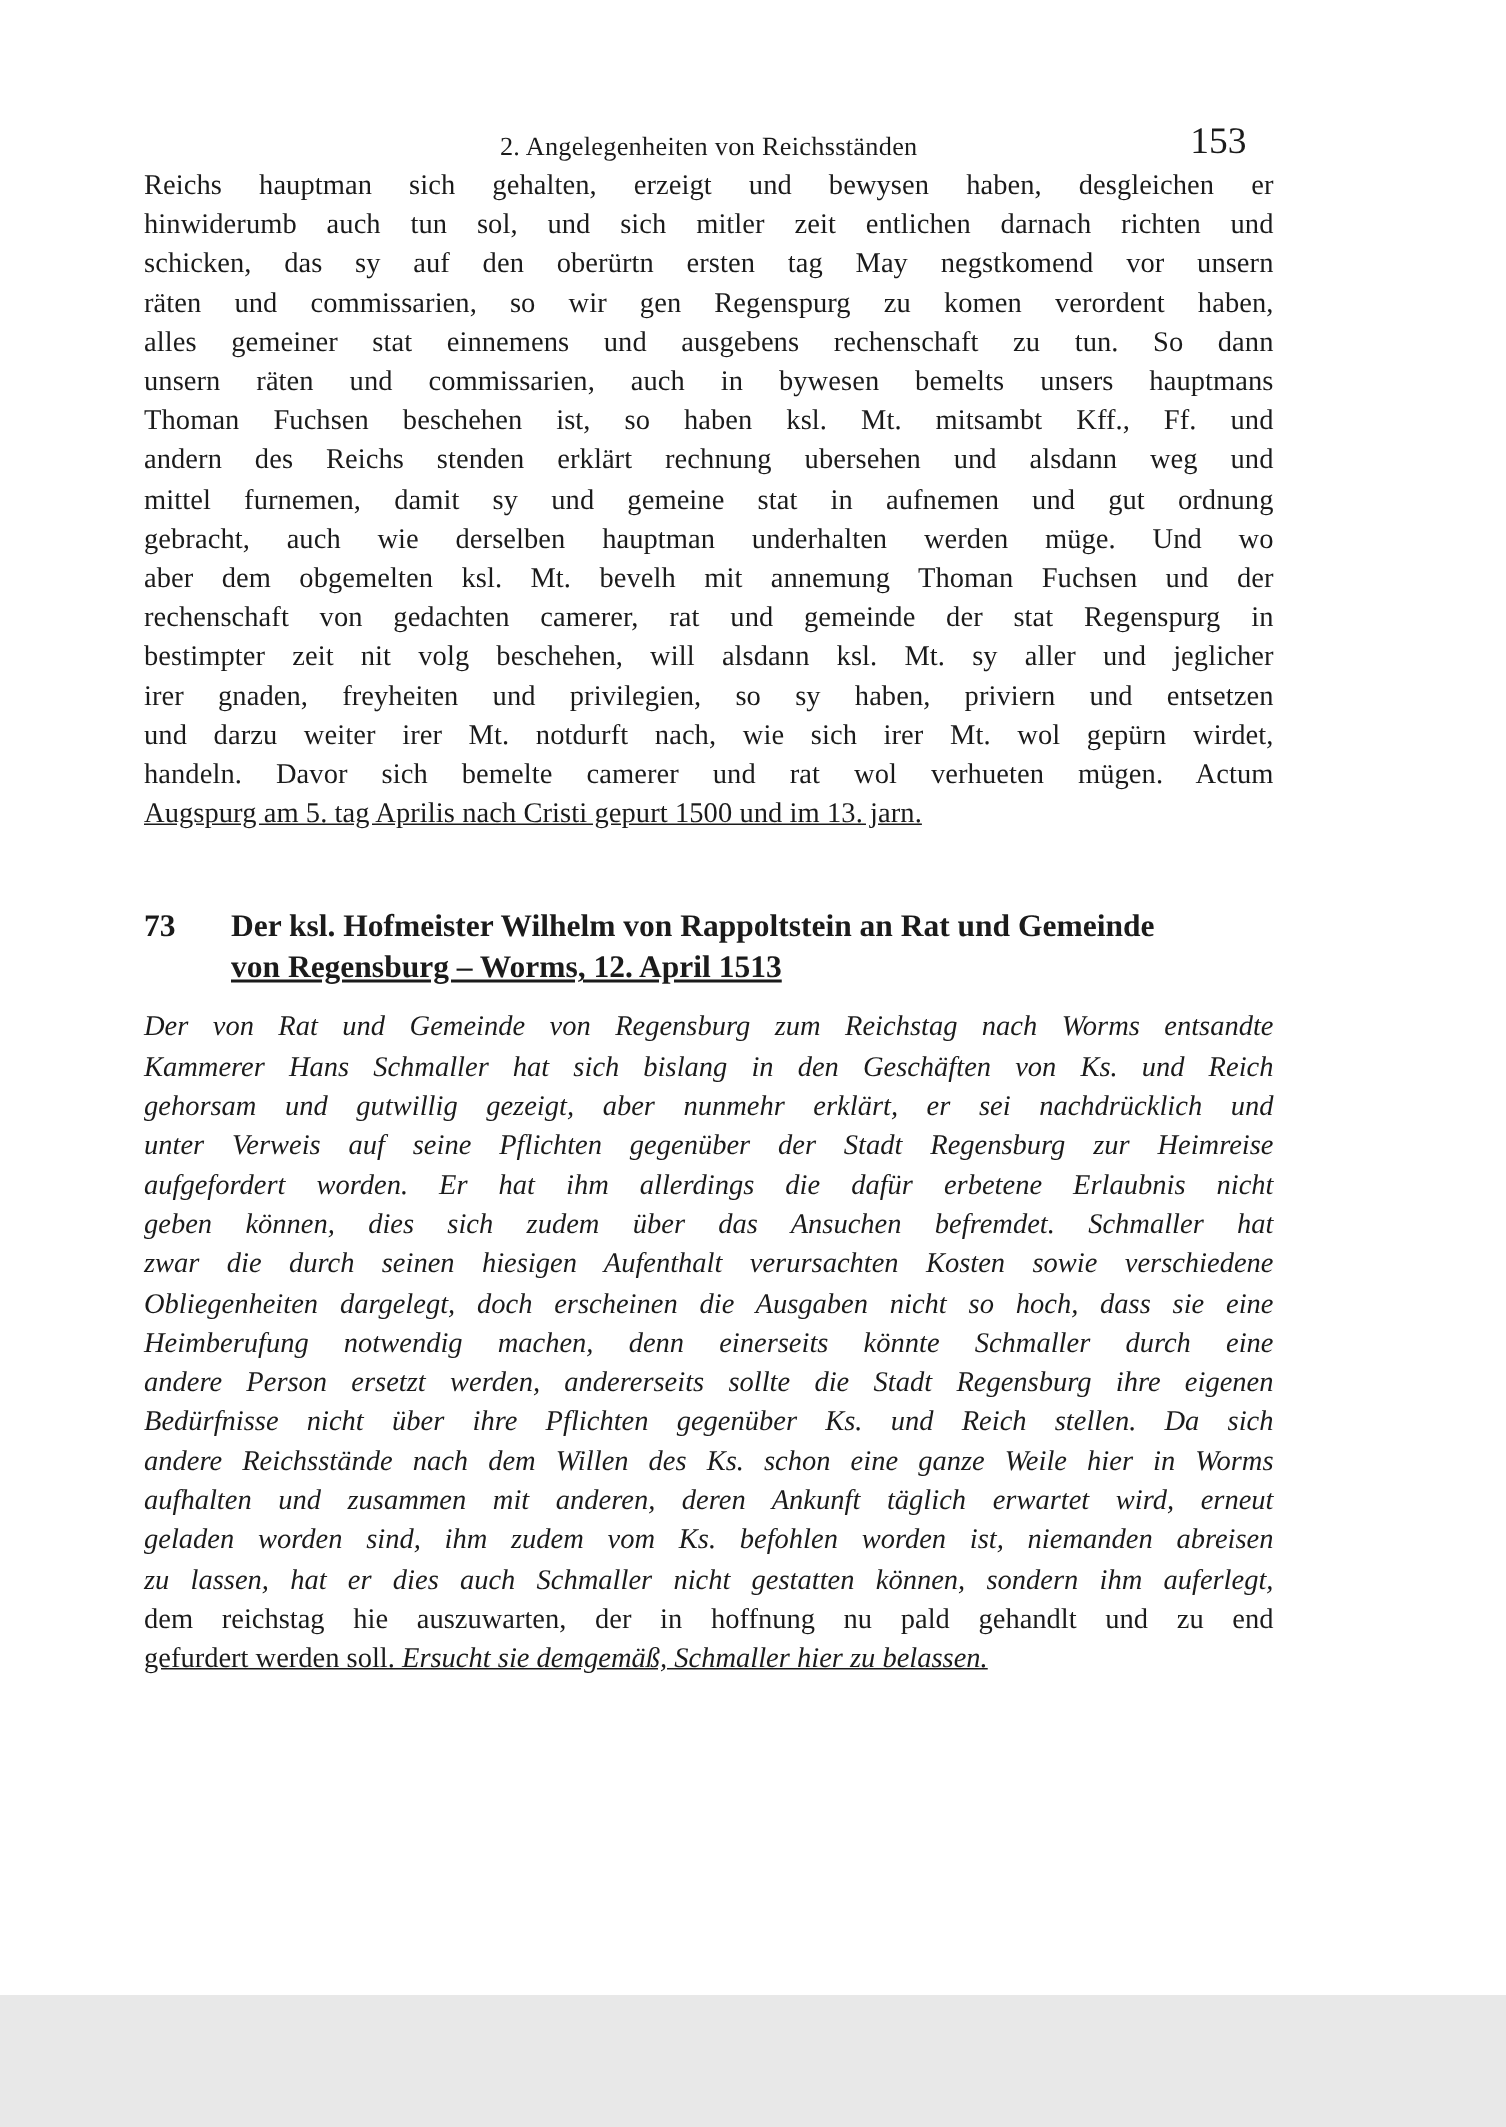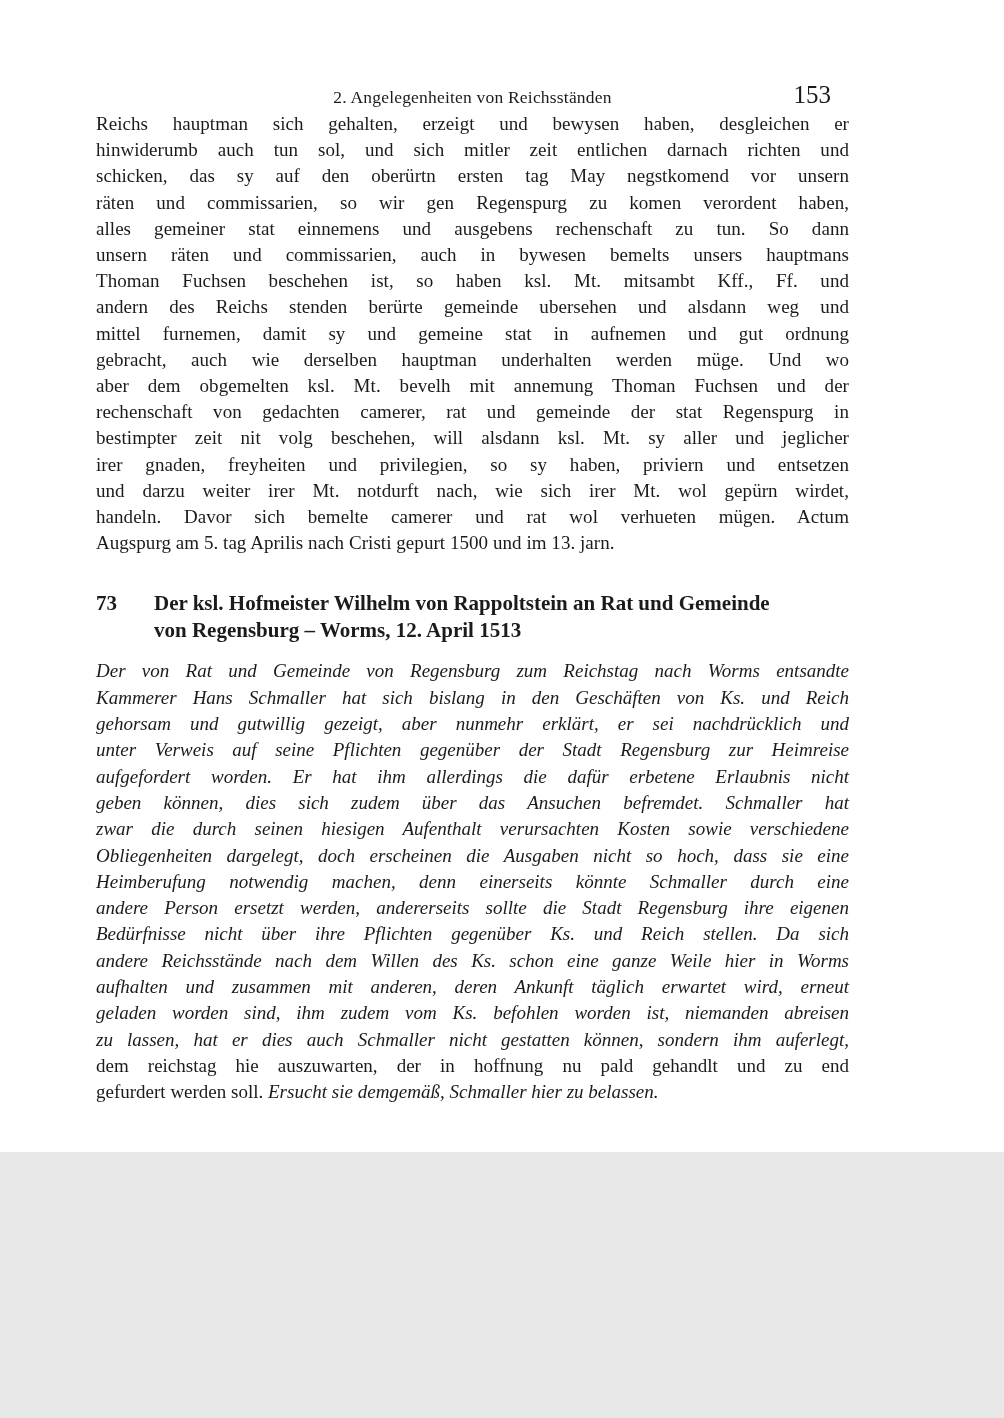--- a/index.html
+++ b/index.html
@@ -1,18 +1,18 @@
 <!DOCTYPE html>
 <html><head>
 <meta charset="utf-8">
 <style>
   html,body { margin:0; padding:0; background:#e8e8e8; }
   .page {
     position:relative;
-    width:1004px; height:1152px;
+    width:1004px; height:1330px;
     margin:0 auto;
     background:#ffffff;
     color:#1b1b1b;
     font-family:"Liberation Serif","DejaVu Serif",serif;
     overflow:hidden;
   }
   .content {
     position:absolute;
     left:96px; top:85px;
     width:753px;
@@ -30,30 +30,31 @@
   }
   
   .line {
     text-align:justify;
     text-align-last:justify;
     -moz-text-align-last:justify;
     white-space:normal;
   }
   .line.last {
     text-align-last:left;
+    text-decoration:underline;
     -moz-text-align-last:left;
   }
   
   .doc-text {
     font-size:19px;
     line-height:26.2px;
     letter-spacing:0.05px;
   }
   
-  .entry { margin-top:34px; }
+  .entry { margin-top:48px; }
   .entry-heading { display:flex; }
   .entry-number {
     width:58px; flex:0 0 58px;
     font-size:21px; font-weight:bold; line-height:27px;
   }
   .entry-title {
     flex:1;
     font-size:21px; font-weight:bold; line-height:27px;
   }
   .entry-title .line { text-align:right; text-align-last:left; -moz-text-align-last:left; }
@@ -82,21 +83,21 @@
     </div>
 
     <div class="doc-text">
         <div class="line">Reichs hauptman sich gehalten, erzeigt und bewysen haben, desgleichen er</div>
         <div class="line">hinwiderumb auch tun sol, und sich mitler zeit entlichen darnach richten und</div>
         <div class="line">schicken, das sy auf den oberürtn ersten tag May negstkomend vor unsern</div>
         <div class="line">räten und commissarien, so wir gen Regenspurg zu komen verordent haben,</div>
         <div class="line">alles gemeiner stat einnemens und ausgebens rechenschaft zu tun. So dann</div>
         <div class="line">unsern räten und commissarien, auch in bywesen bemelts unsers hauptmans</div>
         <div class="line">Thoman Fuchsen beschehen ist, so haben ksl. Mt. mitsambt Kff., Ff. und</div>
-        <div class="line">andern des Reichs stenden berürte gemeinde ubersehen und alsdann weg und</div>
+        <div class="line">andern des Reichs stenden erklärt rechnung ubersehen und alsdann weg und</div>
         <div class="line">mittel furnemen, damit sy und gemeine stat in aufnemen und gut ordnung</div>
         <div class="line">gebracht, auch wie derselben hauptman underhalten werden müge. Und wo</div>
         <div class="line">aber dem obgemelten ksl. Mt. bevelh mit annemung Thoman Fuchsen und der</div>
         <div class="line">rechenschaft von gedachten camerer, rat und gemeinde der stat Regenspurg in</div>
         <div class="line">bestimpter zeit nit volg beschehen, will alsdann ksl. Mt. sy aller und jeglicher</div>
         <div class="line">irer gnaden, freyheiten und privilegien, so sy haben, priviern und entsetzen</div>
         <div class="line">und darzu weiter irer Mt. notdurft nach, wie sich irer Mt. wol gepürn wirdet,</div>
         <div class="line">handeln. Davor sich bemelte camerer und rat wol verhueten mügen. Actum</div>
         <div class="line last">Augspurg am 5. tag Aprilis nach Cristi gepurt 1500 und im 13. jarn.</div>
       </div>

